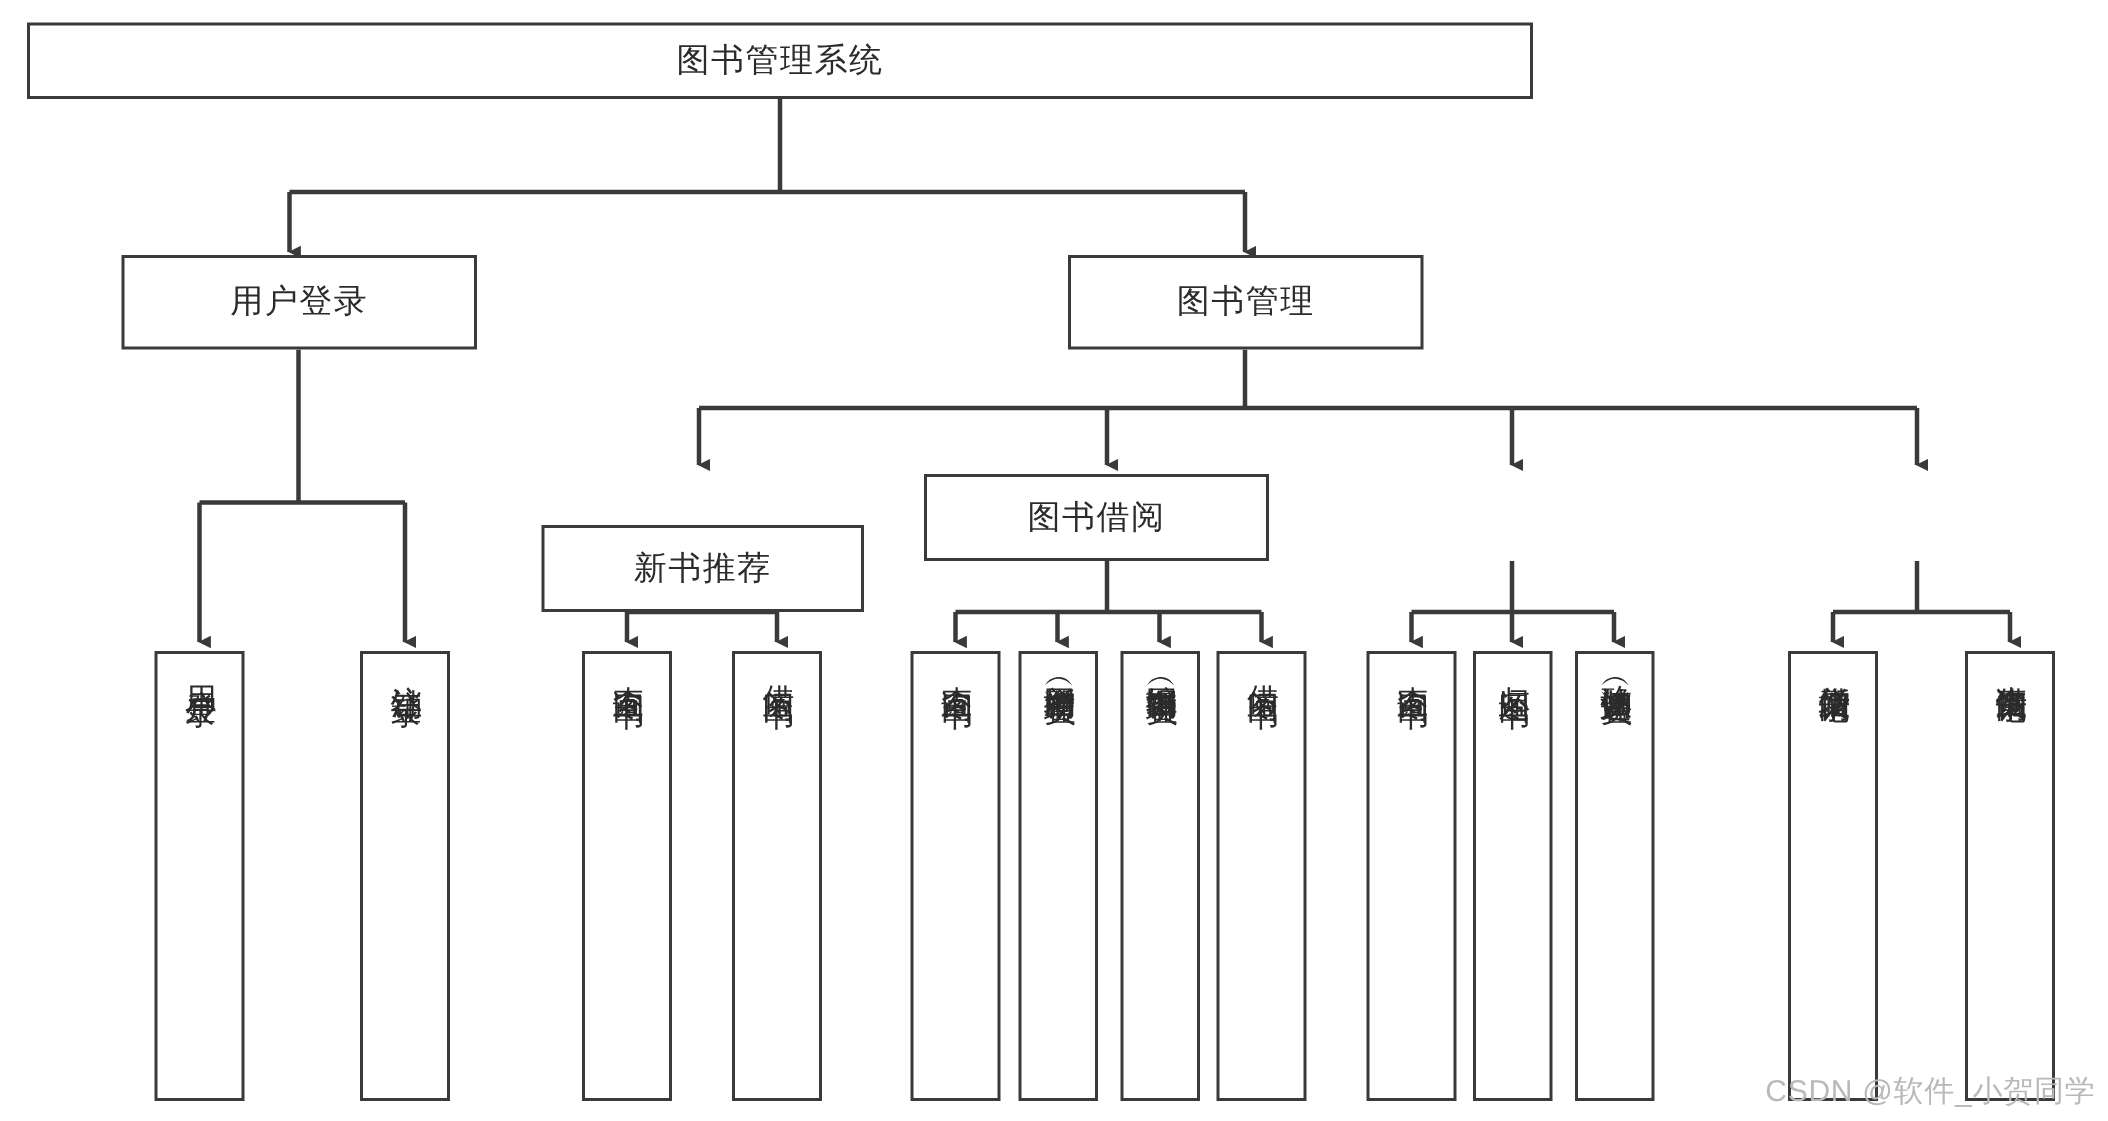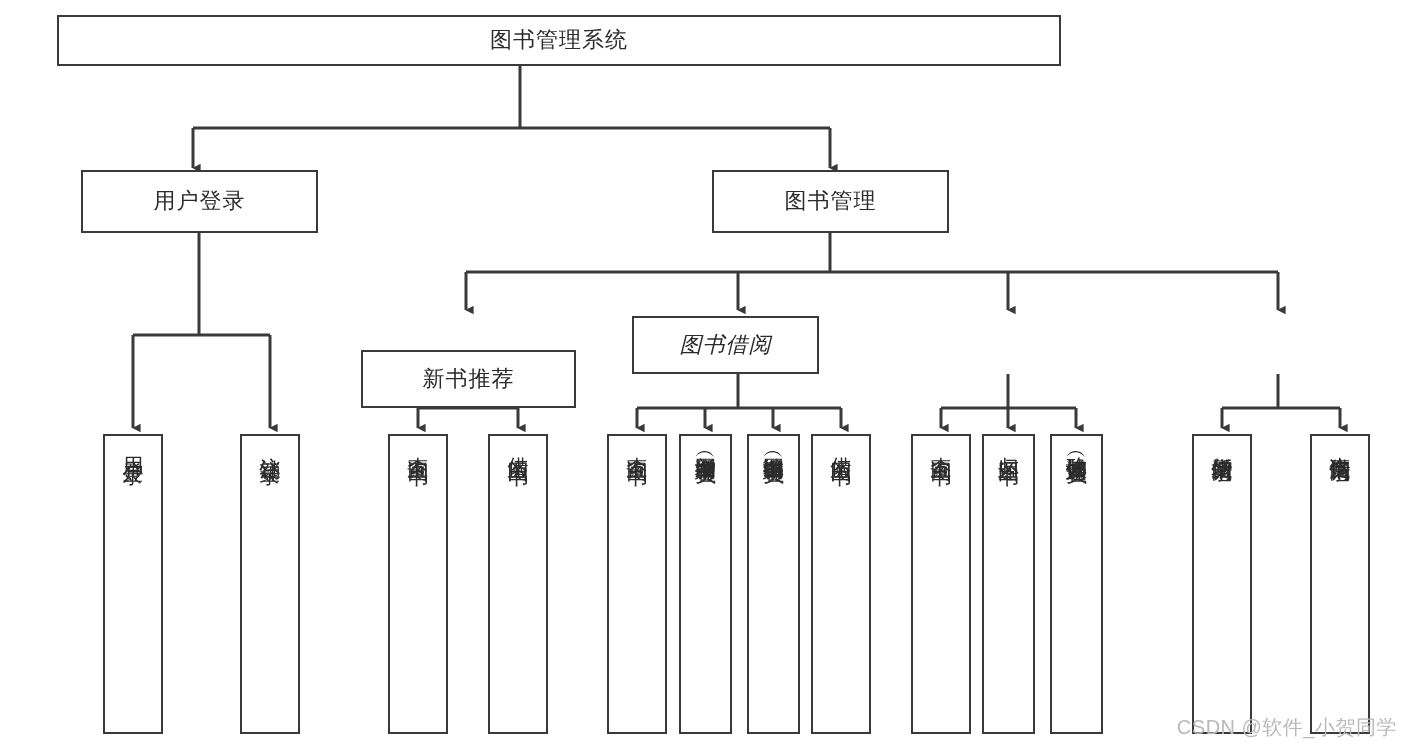--- a/index.html
+++ b/index.html
@@ -118,35 +118,35 @@
       <path d="M1008,408 L1008,428" marker-end="url(#arrowhead)"></path>
       <path d="M1076,408 L1076,428" marker-end="url(#arrowhead)"></path>
 
       <path d="M1278,374 L1278,408"></path>
       <path d="M1222,408 L1340,408"></path>
       <path d="M1222,408 L1222,428" marker-end="url(#arrowhead)"></path>
       <path d="M1340,408 L1340,428" marker-end="url(#arrowhead)"></path>
     </g>
   </svg>
 
-  <div class="node horiz" style="left:18px; top:15px; width:1004px; height:51px;margin-left:39px;">
+  <div class="node horiz" style="left:18px; top:15px; width:1004px; height:51px;">
     <span class="node-label">图书管理系统</span>
   </div>
 
   <div class="node horiz" style="left:81px; top:170px; width:237px; height:63px;">
     <span class="node-label">用户登录</span>
   </div>
   <div class="node horiz" style="left:712px; top:170px; width:237px; height:63px;">
     <span class="node-label">图书管理</span>
   </div>
 
   <div class="node horiz" style="left:361px; top:316px; width:215px; height:58px;margin-top:34px;">
     <span class="node-label">新书推荐</span>
   </div>
-  <div class="node horiz" style="left:632px; top:316px; width:187px; height:58px;font-style:italic;">
+  <div class="node horiz" style="left:616px; top:316px; width:230px; height:58px;">
     <span class="node-label">图书借阅</span>
   </div>
 
   <div class="node vert" style="left:103px; top:434px; width:60px; height:300px;">
     <span class="node-label">用户登录</span>
   </div>
   <div class="node vert" style="left:240px; top:434px; width:60px; height:300px;">
     <span class="node-label">注销登录</span>
   </div>
 

